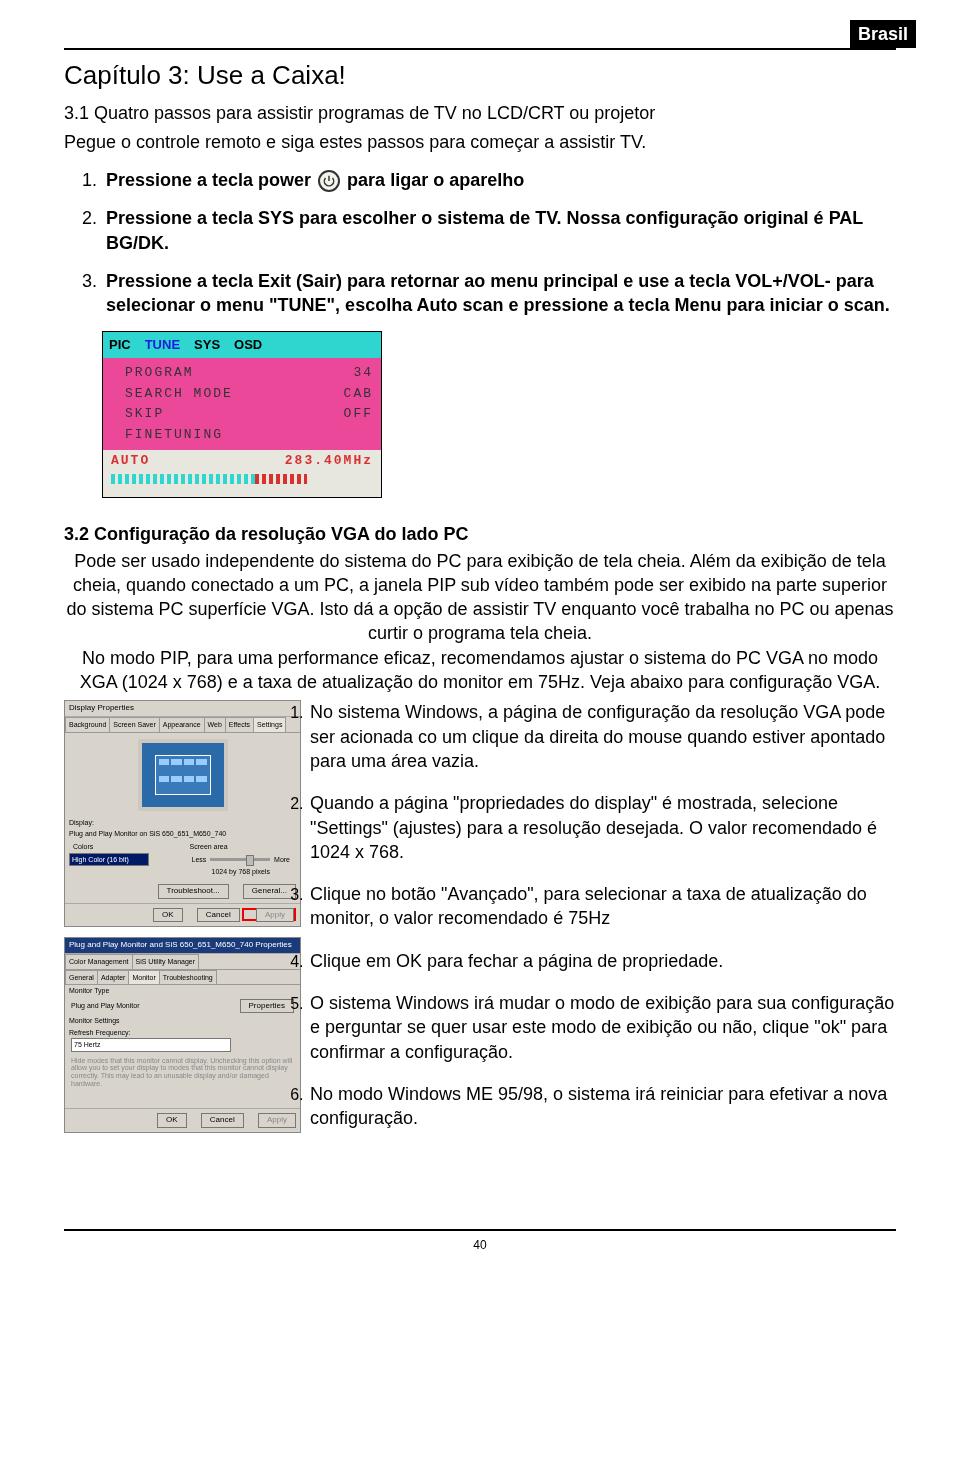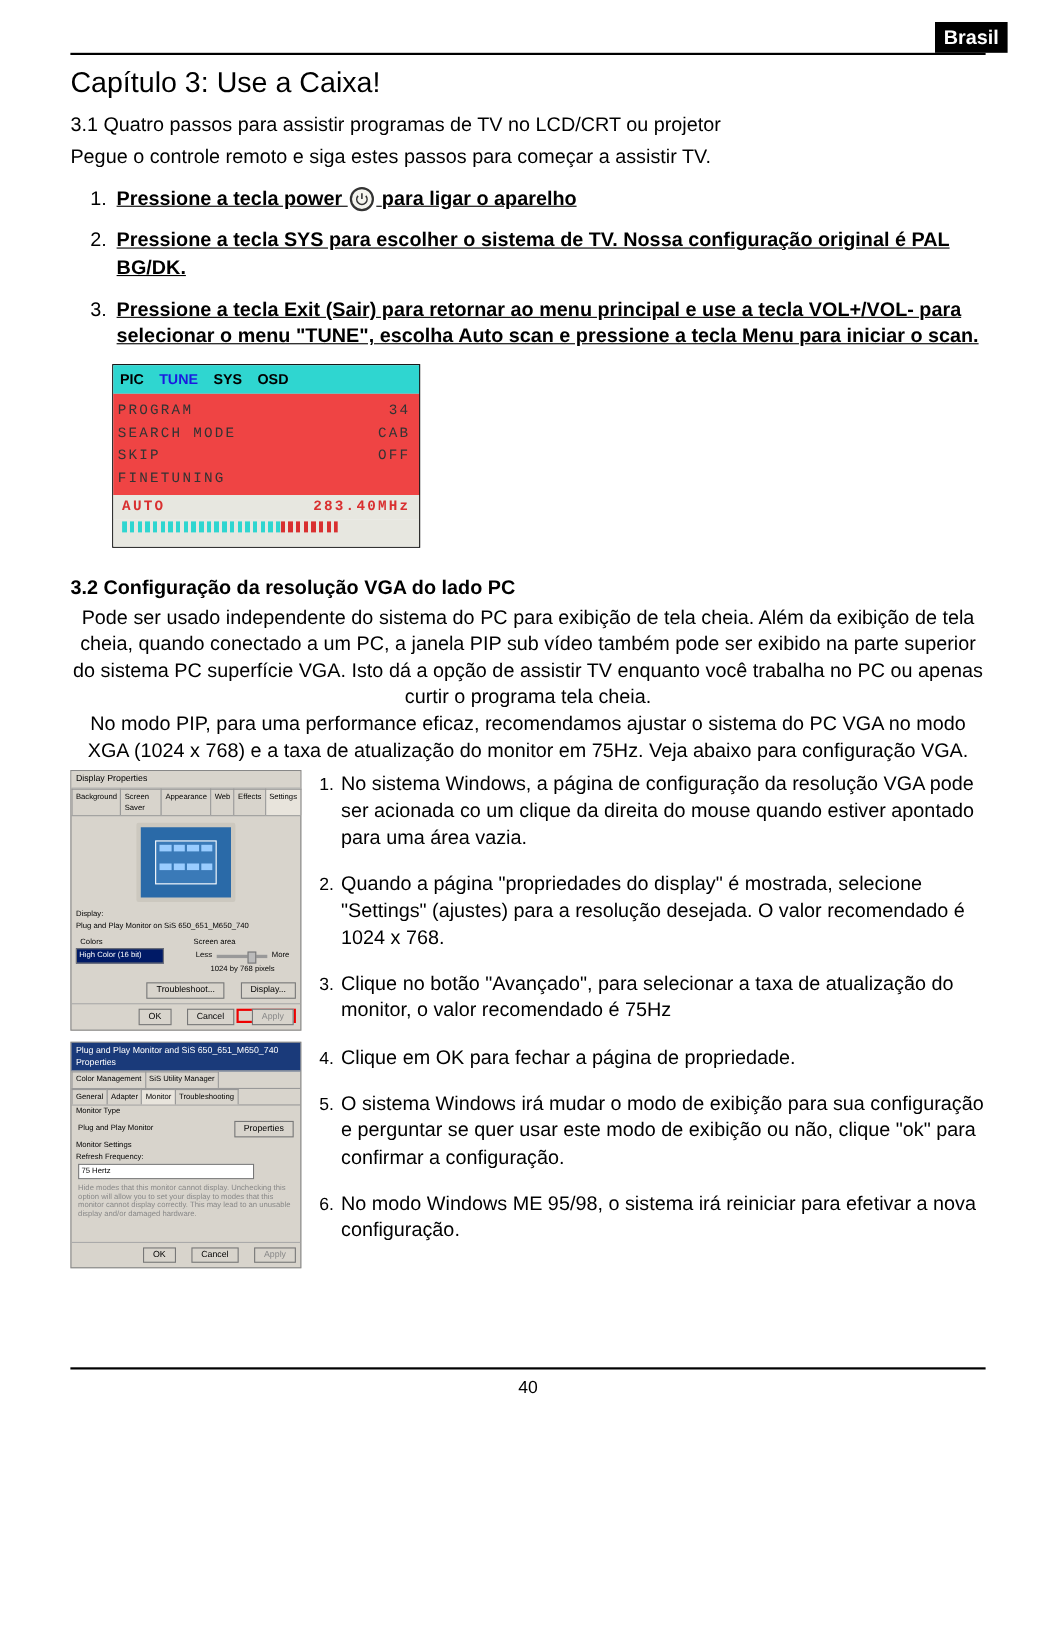--- a/index.html
+++ b/index.html
@@ -39,21 +39,20 @@
   }
   .intro { margin-bottom: 14px; }
   ol.steps {
     list-style: decimal;
     padding-left: 38px;
     margin-bottom: 12px;
   }
   ol.steps > li {
     margin-bottom: 14px;
     padding-left: 4px;
-    text-decoration: underline;
   }
   ol.steps > li .step-body {
     font-weight: bold;
   }
   .power-icon {
     display: inline-flex;
     align-items: center;
     justify-content: center;
     width: 22px; height: 22px;
     border: 2px solid #333;
@@ -75,22 +74,22 @@
     display: flex;
     padding: 4px 6px;
     gap: 14px;
     color: #000;
     font-weight: bold;
     font-family: Arial, sans-serif;
     font-size: 13px;
   }
   .osd-tabs .active { color: #1b1adf; }
   .osd-body {
-    background: #ef4444;
-    padding: 6px 8px 4px 4px;
+    background: #ec4899;
+    padding: 6px 8px 4px 22px;
     color: #333;
     letter-spacing: 2px;
   }
   .osd-row { display: flex; justify-content: space-between; margin-bottom: 3px; }
   .osd-auto {
     background: #e7e7e0;
     padding: 2px 8px 2px 8px;
     color: #d93030;
     letter-spacing: 2px;
     display: flex;
@@ -111,21 +110,21 @@
   }
   .para { margin-bottom: 4px; text-align: center; }
   .content-row {
     display: flex;
     align-items: flex-start;
     gap: 14px;
     margin-top: 6px;
   }
   .img-col { width: 202px; flex: 0 0 202px; }
   .fake-dialog {
-    width: 210px;
+    width: 237px;
     border: 1px solid #888;
     background: #d8d4cc;
     font-family: Tahoma, Arial, sans-serif;
     font-size: 8px;
     color: #000;
     margin-bottom: 10px;
   }
   .fake-dialog .titlebar {
     background: #d8d4cc;
     padding: 2px 4px;
@@ -174,21 +173,21 @@
   ol.sub-steps > li {
     margin-bottom: 18px;
     padding-left: 2px;
   }
   ol.sub-steps > li::marker { font-size: 16px; }
   .footer-rule {
     border-top: 2px solid #000;
     margin-top: 80px;
     margin-bottom: 6px;
   }
-  .pagenum { text-align: center; font-size: 16px; }
+  .pagenum { text-align: center; font-size: 12px; }
 </style>
 </head>
 <body>
 
 <div class="clearfix">
   <span class="badge">Brasil</span>
 </div>
 <div class="header-rule"></div>
 
 <h1 class="chapter">Capítulo 3: Use a Caixa!</h1>
@@ -291,21 +290,21 @@
           <div class="slider-row">
             <span>Less</span>
             <div class="slider"></div>
             <span>More</span>
           </div>
           <small style="text-align:center">1024 by 768 pixels</small>
         </div>
       </div>
       <div class="btnrow">
         <span class="fakebtn">Troubleshoot...</span>
-        <span class="fakebtn">Display...</span>
+        <span class="fakebtn">General...</span>
       </div>
       <div class="btnrow" style="border-top:1px solid #aaa">
         <span class="fakebtn">OK</span>
         <span class="fakebtn">Cancel</span>
         <span class="redbox"><span class="fakebtn" style="color:#888">Apply</span></span>
       </div>
     </div>
 
     <div class="fake-dialog">
       <div class="titlebar" style="background:#1a3a7a;color:#fff">Plug and Play Monitor and SiS 650_651_M650_740 Properties</div>

